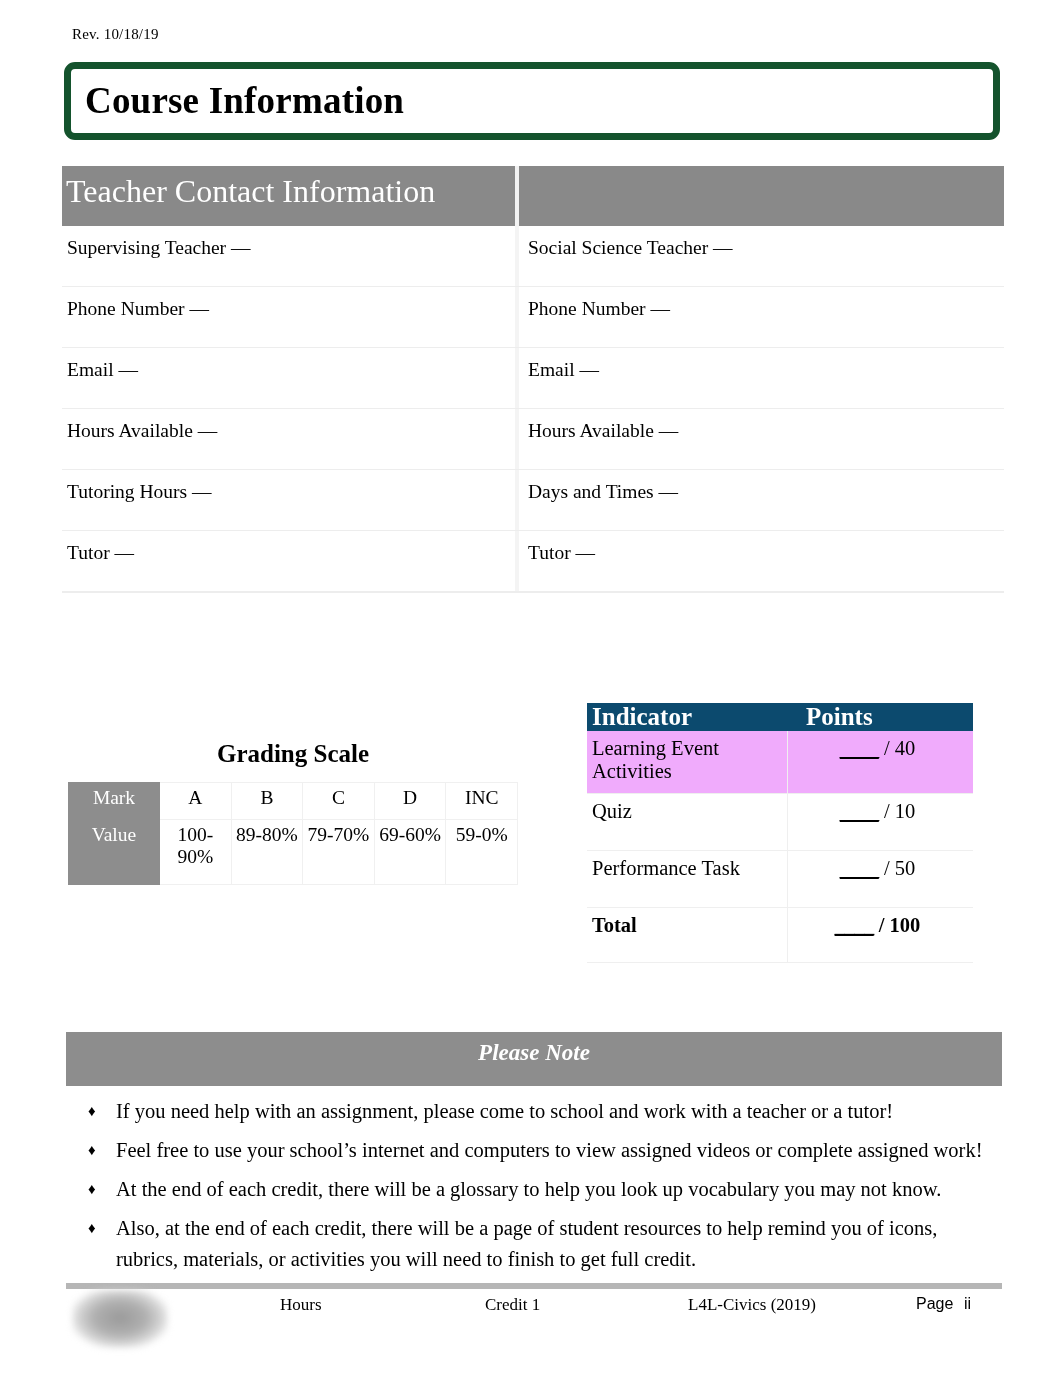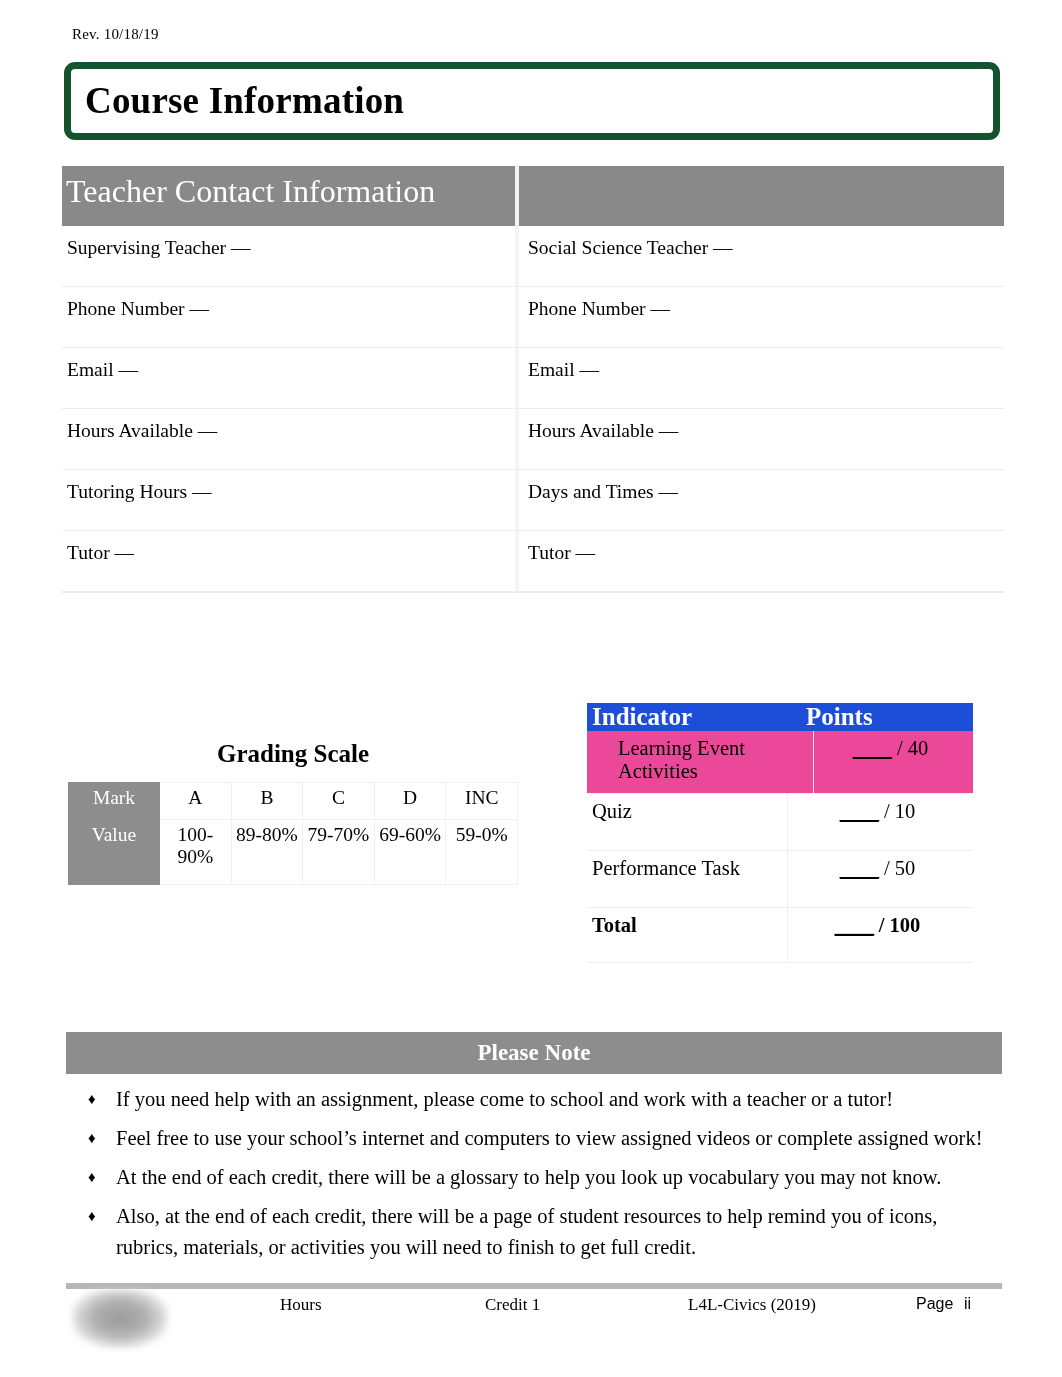--- a/index.html
+++ b/index.html
@@ -134,39 +134,39 @@
   
   .indicator-table {
     position: absolute;
     left: 587px;
     top: 703px;
     width: 386px;
   }
   .ind-header {
     display: flex;
     height: 28px;
-    background: #1d4ed8;
+    background: #0c4a6e;
     color: #ffffff;
     overflow: hidden;
   }
   .ind-header .ih {
     font-size: 25px;
     font-weight: bold;
     line-height: 28px;
     padding-left: 5px;
     box-sizing: border-box;
   }
   .ind-header .ih.ind { flex: 0 0 201px; }
   .ind-header .ih.pts { flex: 1 1 auto; padding-left: 18px; }
   .ind-row {
     display: flex;
     border-bottom: 1px solid #efefef;
     background: #ffffff;
   }
-  .ind-row.shaded { background: #ec4899; padding-left: 26px; }
+  .ind-row.shaded { background: #f0abfc; }
   .ind-row .c-ind {
     flex: 0 0 201px;
     font-size: 20.5px;
     padding: 6px 4px 6px 5px;
     box-sizing: border-box;
     line-height: 1.12;
     border-right: 1px solid #efefef;
   }
   .ind-row .c-pts {
     flex: 1 1 auto;
@@ -194,22 +194,23 @@
     top: 1032px;
     width: 936px;
     background: #ffffff;
   }
   .note-header {
     background: #8d8d8d;
     color: #ffffff;
     text-align: center;
     font-size: 23px;
     font-weight: bold;
-    height: 42px;
+    height: 54px;
     line-height: 42px;
+    font-style: italic;
   }
   .note-body {
     padding: 10px 14px 28px 14px;
   }
   .note-item {
     display: flex;
     align-items: flex-start;
     margin-bottom: 8px;
   }
   .note-bullet {

